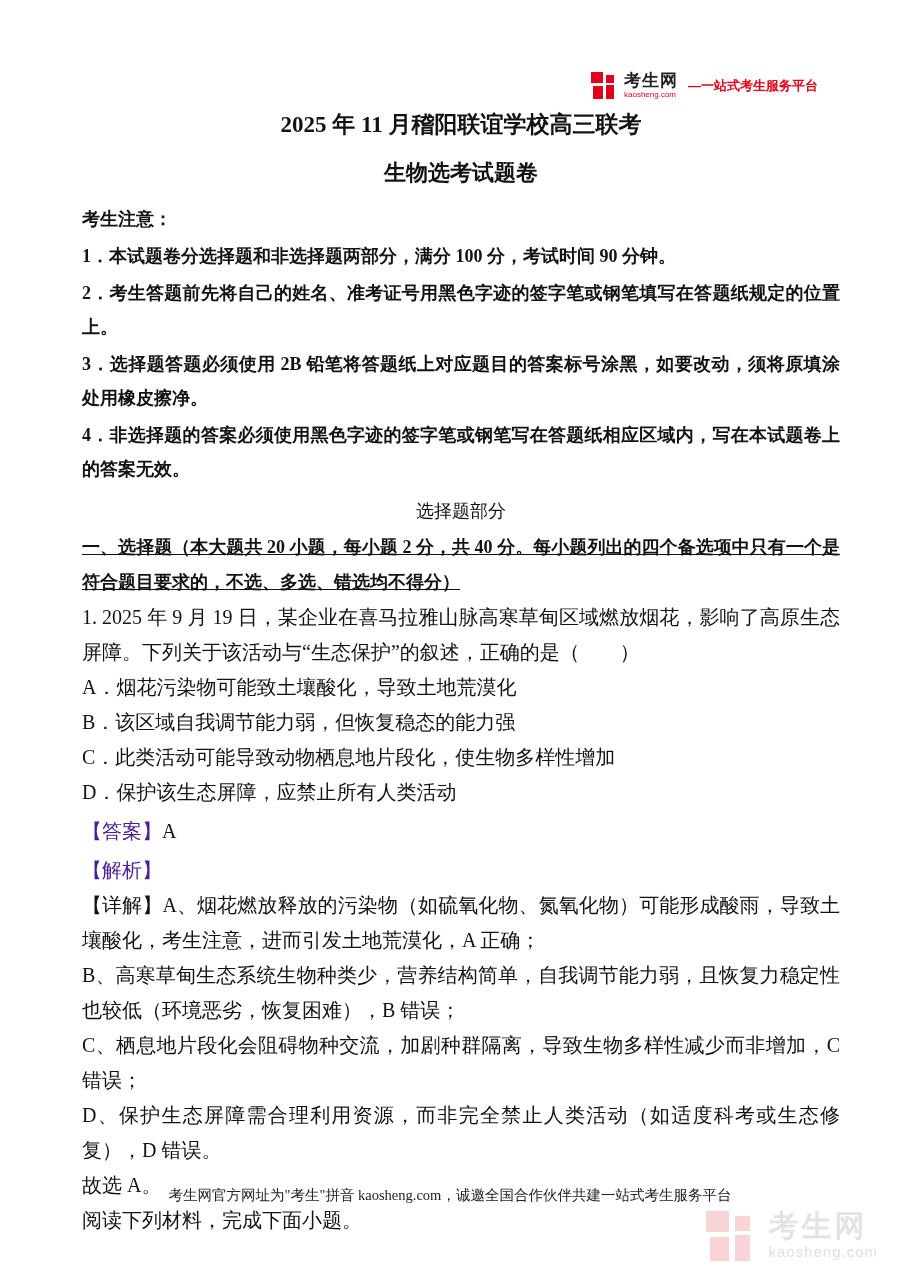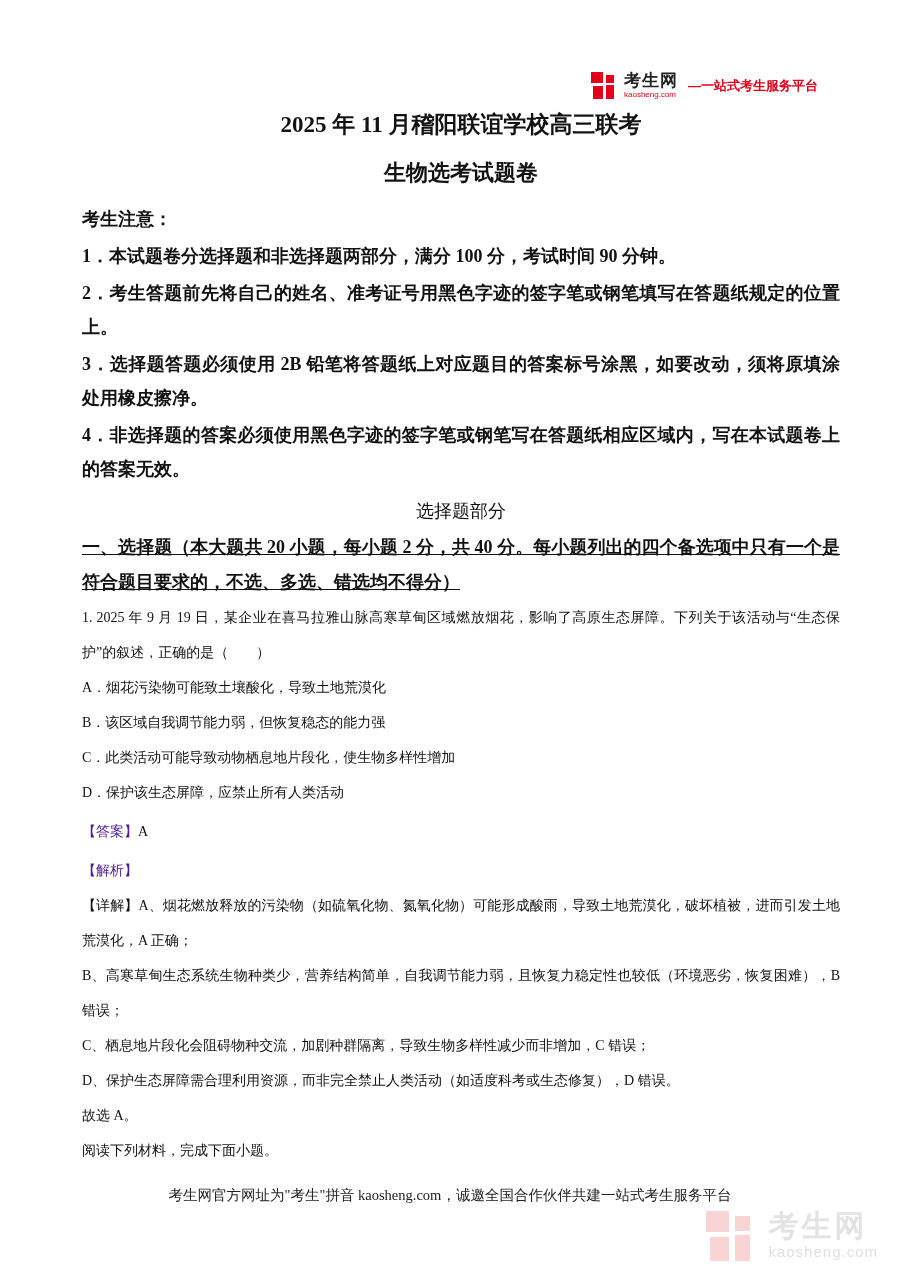--- a/index.html
+++ b/index.html
@@ -29,21 +29,21 @@
   .logo-domain { font-family:"Liberation Sans","DejaVu Sans",sans-serif; font-size:8px; color:#e2001a; margin-top:2px; }
   .logo-tagline { font-family:"Liberation Sans","DejaVu Sans",sans-serif; font-size:13px; font-weight:bold; color:#e2001a; margin-left:4px; white-space:nowrap; }
   
   .content { padding:110px 60px 0 82px; }
   .exam-title { text-align:center; font-size:23px; font-weight:bold; line-height:30px; }
   .exam-subtitle { text-align:center; font-size:22px; font-weight:bold; line-height:30px; margin-top:18px; }
   .notice { margin-top:14px; }
   .notice p { font-size:18px; font-weight:bold; line-height:34px; margin:3px 0; text-align:justify; }
   .section-title { text-align:center; font-size:18px; font-weight:normal; line-height:35px; margin-top:8px; }
   .section-instruction { font-size:18px; font-weight:bold; line-height:35px; margin-top:1px; text-align:justify;text-decoration:underline; }
-  .body-text p { font-size:14px; line-height:35px; margin:0; text-align:justify; }
+  .body-text p { font-size:20px; line-height:35px; margin:0; text-align:justify; }
   .answer-line { margin-top:4px !important; }
   .blue { color:#4c1d95; }
   
   .footer-text {
     position:absolute; left:0; right:0; bottom:68px;
     text-align:center; font-size:14.5px; color:#222;
   }
   
   .watermark {
     position:absolute; right:22px; bottom:12px;
@@ -96,21 +96,21 @@
     <div class="body-text">
       <p>1. 2025 年 9 月 19 日，某企业在喜马拉雅山脉高寒草甸区域燃放烟花，影响了高原生态屏障。下列关于该活动与“生态保护”的叙述，正确的是（　　）</p>
       <p>A．烟花污染物可能致土壤酸化，导致土地荒漠化</p>
       <p>B．该区域自我调节能力弱，但恢复稳态的能力强</p>
       <p>C．此类活动可能导致动物栖息地片段化，使生物多样性增加</p>
       <p>D．保护该生态屏障，应禁止所有人类活动</p>
 
       <p class="answer-line"><span class="blue">【答案】</span><span>A</span></p>
       <p class="answer-line"><span class="blue">【解析】</span></p>
 
-      <p><span>【详解】</span><span>A、烟花燃放释放的污染物（如硫氧化物、氮氧化物）可能形成酸雨，导致土地荒漠化，破坏植被，进而引发土地荒漠化，A 正确；</span></p>
+      <p><span>【详解】</span><span>A、烟花燃放释放的污染物（如硫氧化物、氮氧化物）可能形成酸雨，导致土壤酸化，考生注意，进而引发土地荒漠化，A 正确；</span></p>
       <p>B、高寒草甸生态系统生物种类少，营养结构简单，自我调节能力弱，且恢复力稳定性也较低（环境恶劣，恢复困难），B 错误；</p>
       <p>C、栖息地片段化会阻碍物种交流，加剧种群隔离，导致生物多样性减少而非增加，C 错误；</p>
       <p>D、保护生态屏障需合理利用资源，而非完全禁止人类活动（如适度科考或生态修复），D 错误。</p>
       <p>故选 A。</p>
       <p>阅读下列材料，完成下面小题。</p>
     </div>
   </div>
 
   <p class="footer-text">考生网官方网址为"考生"拼音 kaosheng.com，诚邀全国合作伙伴共建一站式考生服务平台</p>
 

